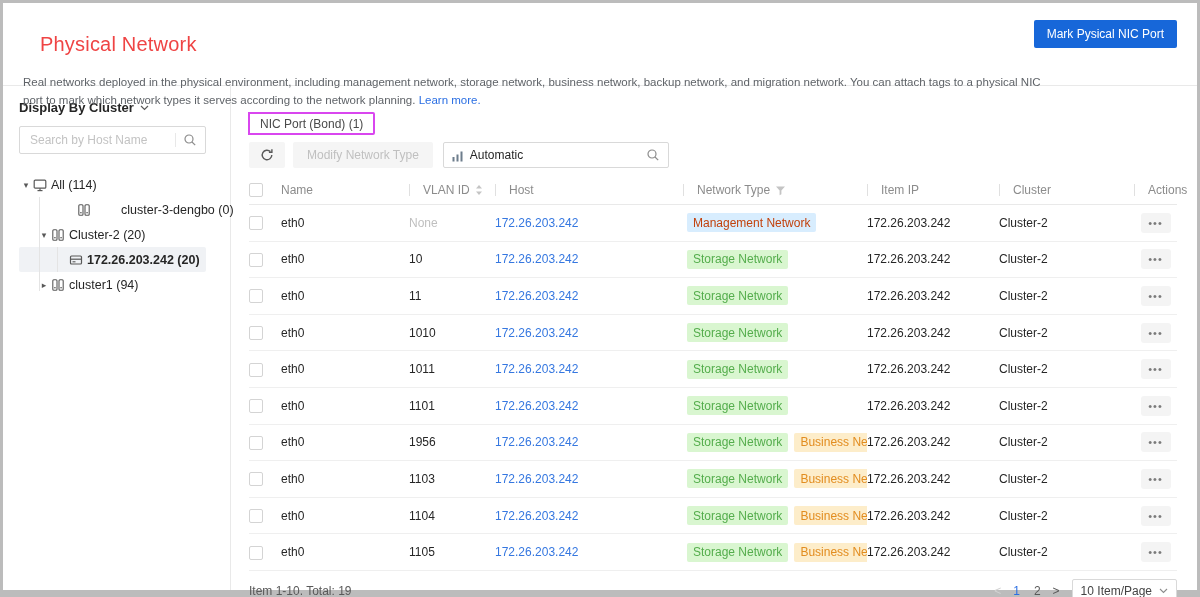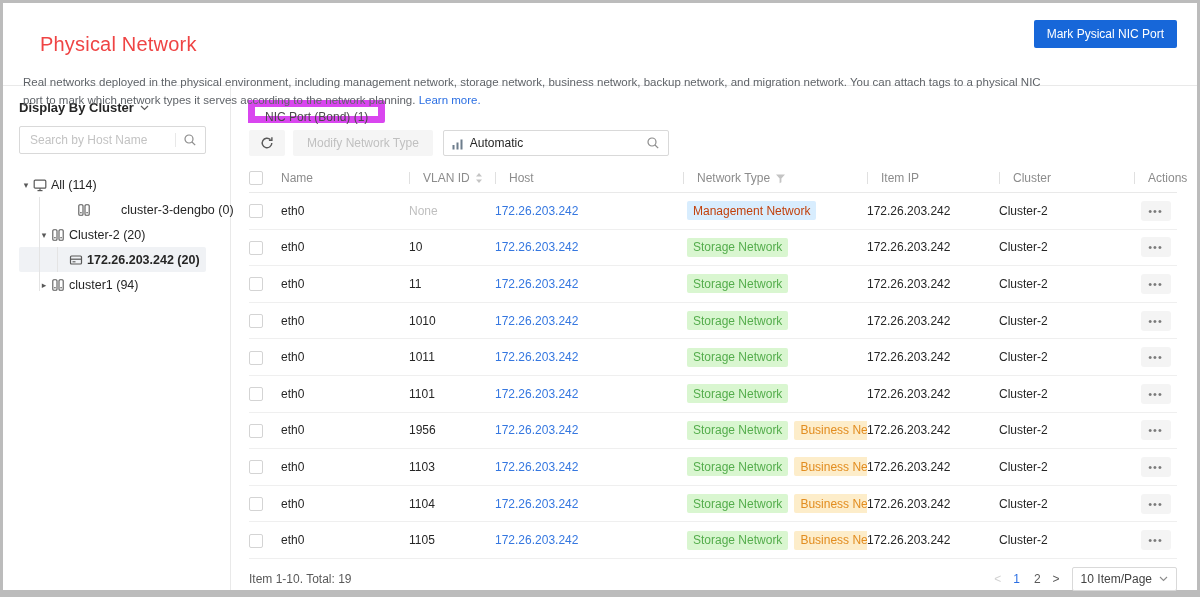--- a/index.html
+++ b/index.html
@@ -27,21 +27,21 @@
   .side-search .vdiv{width:1px;height:14px;background:#e8e8e8;margin:0 7px 0 4px;}
   .tree{position:relative;margin-top:18px;font-size:12.5px;color:#262626;}
   .tree-item{display:flex;align-items:center;height:25px;cursor:pointer;border-radius:2px;white-space:nowrap;}
   .tree-item.selected{background:#f0f2f5;font-weight:700;}
   .tw{flex:none;width:14px;text-align:center;font-size:9px;color:#595959;}
   .ti{flex:none;width:18px;display:flex;align-items:center;}
   .guide{position:absolute;width:1px;background:#e4e4e4;}
   
   .tabs{display:flex;flex:none;}
   .tab{height:23px;line-height:21px;padding:0 10px;font-size:12px;color:#4a4a4a;background:#fff;
-    border:7px solid #d946ef;cursor:pointer;}
+    border:2px solid #d946ef;cursor:pointer;margin-top:12px;}
   .tab:first-child{border-radius:2px 0 0 2px;}
   .tab:last-child{border-radius:0 2px 2px 0;margin-left:-1px;}
   .tab.active{color:#2b6fe3;border-color:#4d82e8;position:relative;z-index:1;}
   
   .toolbar{display:flex;align-items:center;margin-top:7px;flex:none;}
   .icon-btn{width:36px;height:26px;background:#f5f5f5;border:none;border-radius:2px;cursor:pointer;
     display:flex;align-items:center;justify-content:center;}
   .btn-dis{height:26px;margin-left:8px;padding:0 14px;background:#f5f5f5;border:none;border-radius:2px;
     font-size:12px;color:#c0c0c0;cursor:not-allowed;font-family:inherit;}
   .search-box{margin-left:10px;width:226px;height:26px;border:1px solid #d9d9d9;border-radius:2px;

